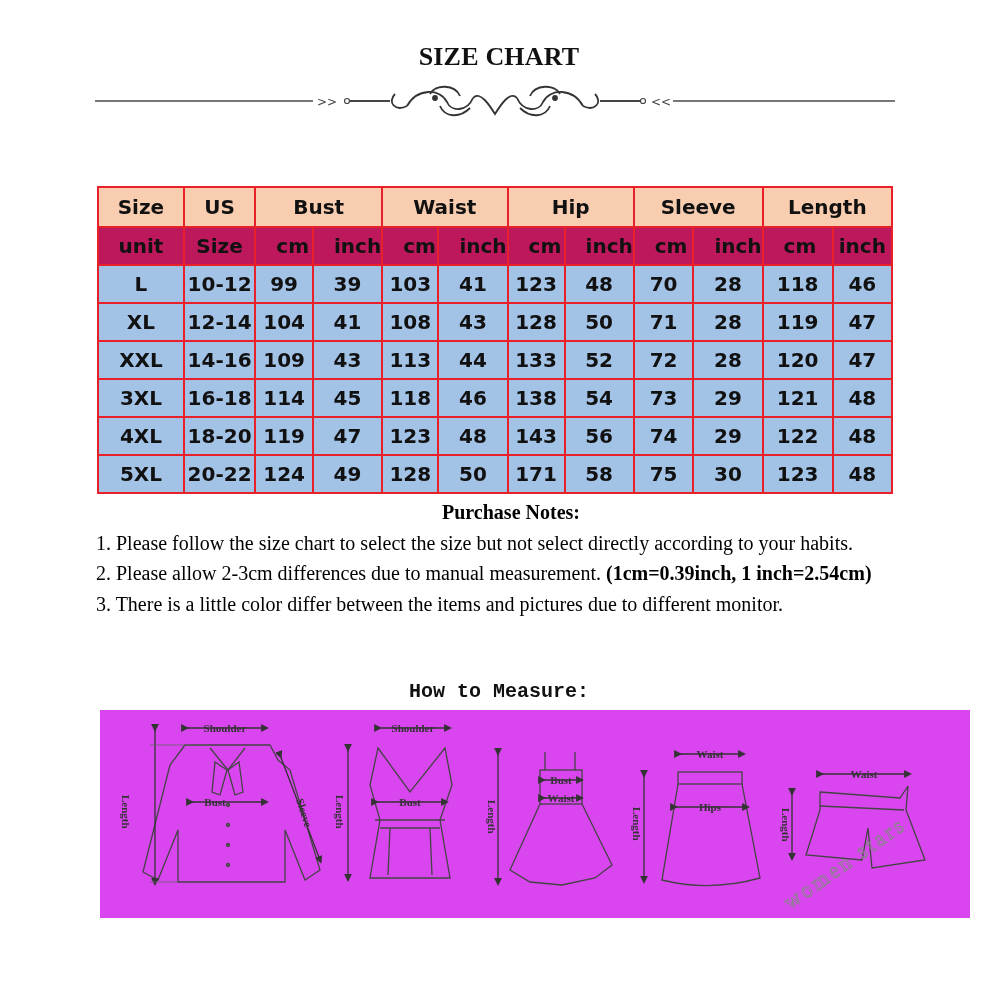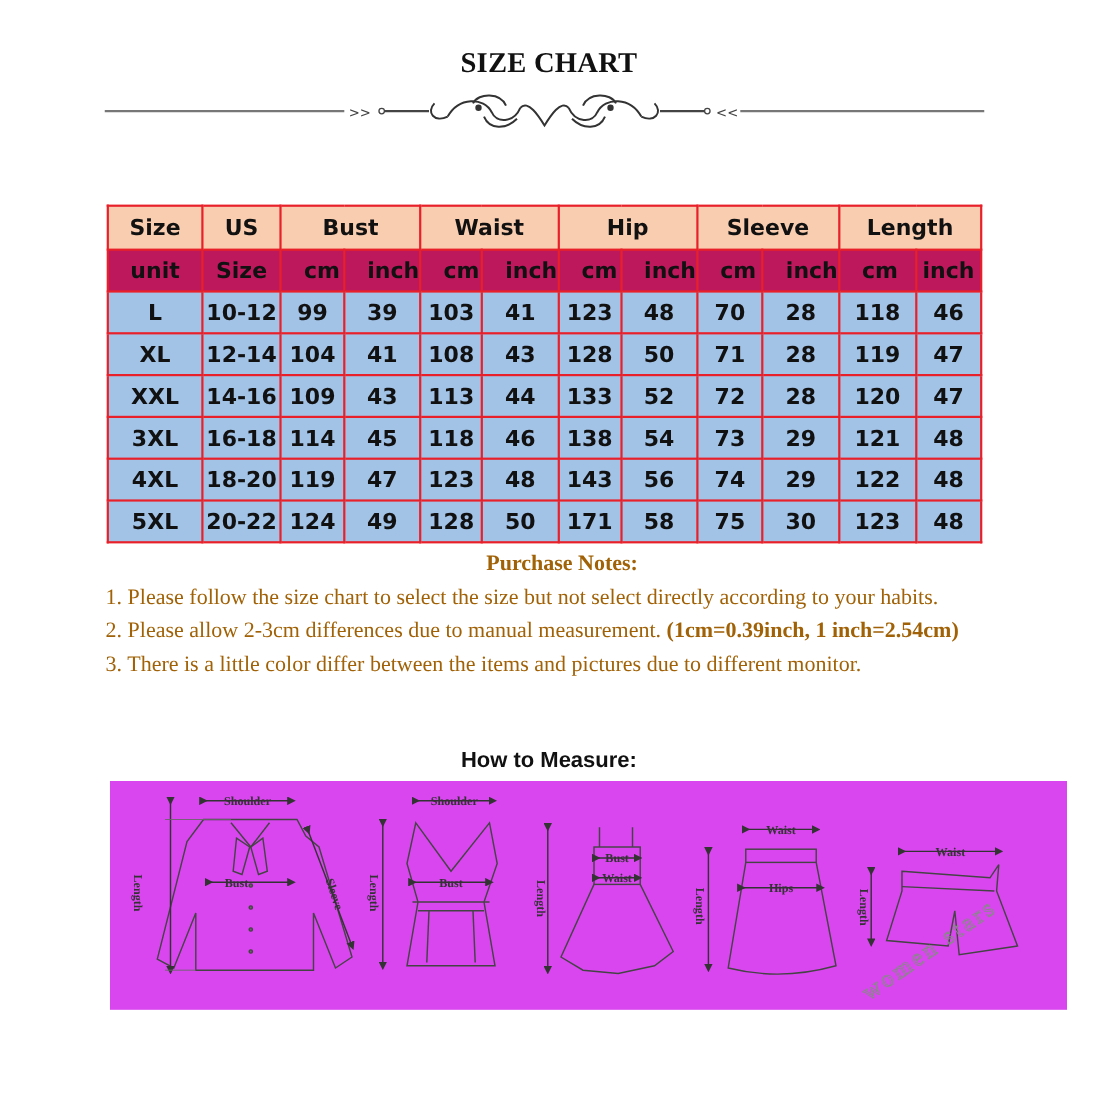--- a/index.html
+++ b/index.html
@@ -9,25 +9,25 @@
 
   .divider { position: absolute; top: 84px; left: 95px; width: 800px; height: 36px; }
 
   .size-table { position: absolute; top: 158px; left: 97px; width: 796px; border-collapse: collapse; font-family: "DejaVu Sans", sans-serif; font-weight: bold; color: #111; margin-top: 28px; }
   .size-table td { border: 2px solid #e8202a; text-align: center; height: 36px; padding: 0; font-size: 20px; }
   .size-table tr.hdr td { background: #f9cdb0; height: 38px; }
   .size-table tr.units td { background: #be185d; }
   .size-table tr.units td.u-left { text-align: left; padding-left: 20px; }
   .size-table tr.data td { background: #a2c2e6; }
 
-  .notes { position: absolute; top: 497px; left: 96px; width: 830px; font-family: "Liberation Serif", serif; font-size: 20px; line-height: 30.5px; color: #a16207; }
+  .notes { position: absolute; top: 497px; left: 96px; width: 830px; font-family: "Liberation Serif", serif; font-size: 20px; line-height: 30.5px; color: #000000; }
   .notes .heading { text-align: center; font-weight: bold; font-size: 20px; }
   .notes .bold { font-weight: bold; }
 
-  .measure-heading { position: absolute; top: 680px; left: 0; width: 998px; text-align: center; font-family: Liberation Sans, sans-serif; font-weight: bold; font-size: 20px; }
+  .measure-heading { position: absolute; top: 680px; left: 0; width: 998px; text-align: center; font-family: Liberation Mono, monospace; font-weight: bold; font-size: 20px; }
 
   .diagram-panel { position: absolute; top: 710px; left: 100px; width: 870px; height: 208px; background: #d946ef; }
   .diagram-panel svg { position: absolute; top: 0; left: 0; }
   .lbl { font-family: "Liberation Serif", serif; font-weight: bold; font-size: 11px; fill: #333; }
   .wm { font-family: "Liberation Serif", serif; font-size: 22px; fill: none; stroke: #888; stroke-width: 0.8; letter-spacing: 3px; }
 </style>
 </head>
 <body>
 
 <div class="title">SIZE CHART</div>

